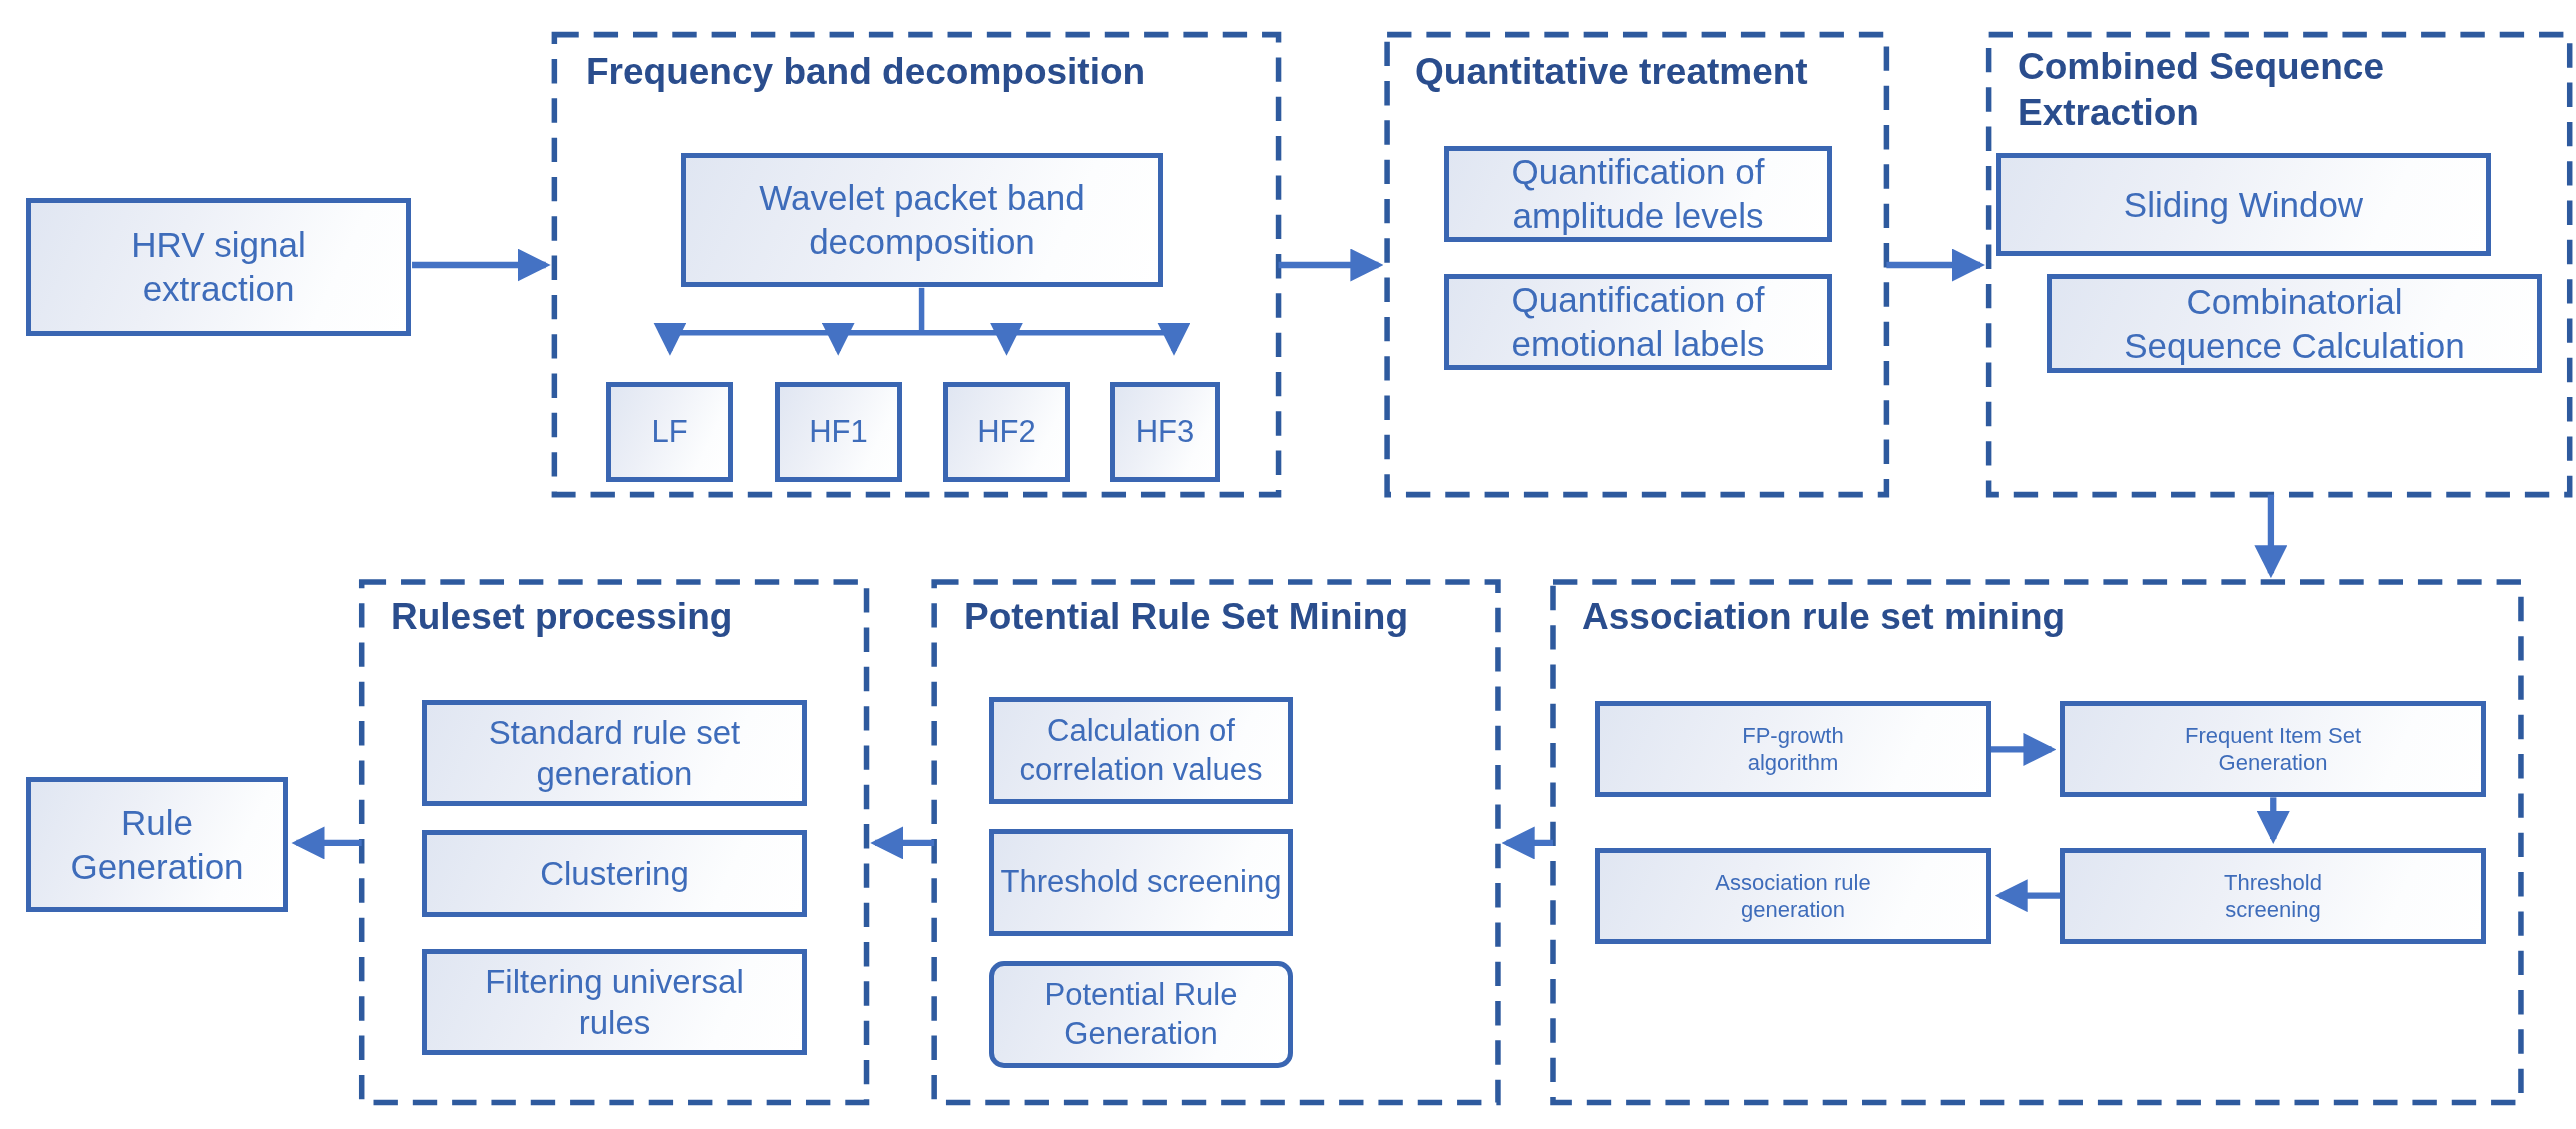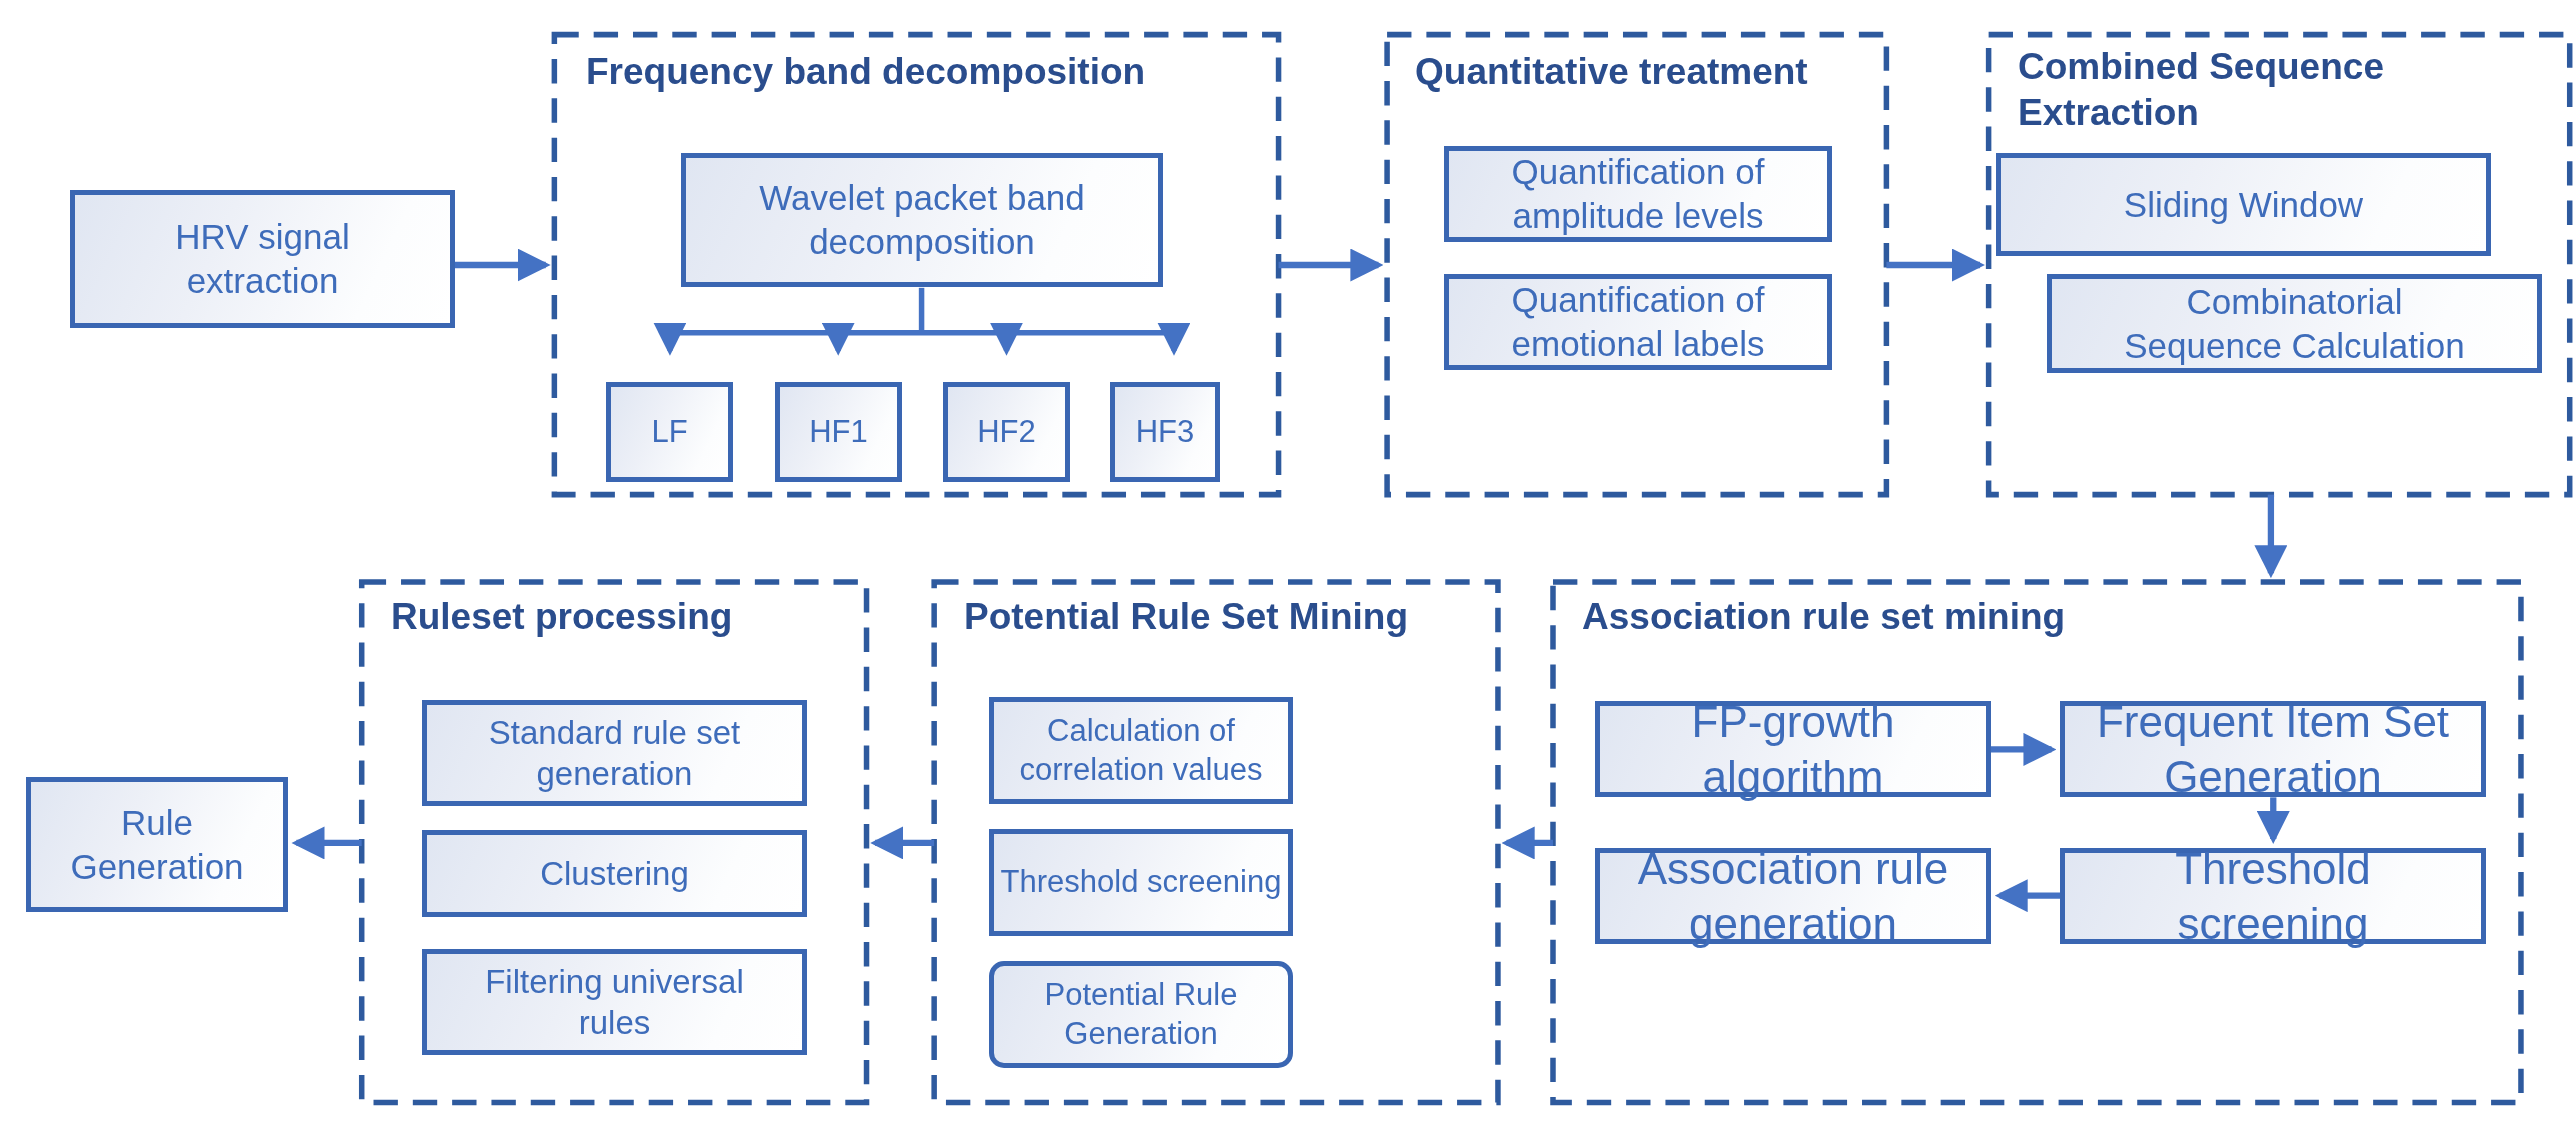--- a/index.html
+++ b/index.html
@@ -17,21 +17,21 @@
     border:5.5px solid #3a66b2;
     background:linear-gradient(115deg,#e0e6f2 0%,#edf0f7 38%,#fcfdfe 78%,#ffffff 100%);
     color:#3e6cba;
     display:flex;align-items:center;justify-content:center;
     text-align:center;
     font-size:35px;line-height:1.25;
     white-space:pre-line;
     padding:0 7.9px;
   }
   .node.band{font-size:31px;}
-  .node.col-assoc{font-size:44px;}
+  .node.col-assoc{font-size:22px;}
   .node.col-potential{font-size:31px;padding:0 3.1px;}
   .node.col-ruleset{font-size:33px;}
   .ctitle{
     position:absolute;
     color:#2a4d8d;
     font-size:37px;font-weight:bold;
     line-height:1.25;
     white-space:pre-line;
   }
 </style>
@@ -72,21 +72,21 @@
     <g stroke="#4472c4" stroke-width="7" fill="none">
       <line x1="1172" y1="366" x2="1172" y2="423"></line>
       <line x1="852" y1="423" x2="1493" y2="423"></line>
       <line x1="852" y1="420" x2="852" y2="446" marker-end="url(#ah)"></line>
       <line x1="1066" y1="420" x2="1066" y2="446" marker-end="url(#ah)"></line>
       <line x1="1280" y1="420" x2="1280" y2="446" marker-end="url(#ah)"></line>
       <line x1="1493" y1="420" x2="1493" y2="446" marker-end="url(#ah)"></line>
     </g>
   </svg>
 
-  <div class="node" style="left:26px;top:190px;width:385px;height:138px;margin-left:44px;">HRV signal
+  <div class="node" style="left:26px;top:198px;width:385px;height:138px;">HRV signal
 extraction</div>
   <div class="node" style="left:26px;top:777px;width:262px;height:135px;">Rule
 Generation</div>
 
   <div class="ctitle" style="left:586px;top:49px;width:684px;">Frequency band decomposition</div>
   <div class="node" style="left:681px;top:153px;width:482px;height:134px;text-align:center;">Wavelet packet band
 decomposition</div>
   <div class="node band" style="left:606px;top:382px;width:127px;height:100px;">LF</div>
   <div class="node band" style="left:775px;top:382px;width:127px;height:100px;">HF1</div>
   <div class="node band" style="left:943px;top:382px;width:127px;height:100px;">HF2</div>

